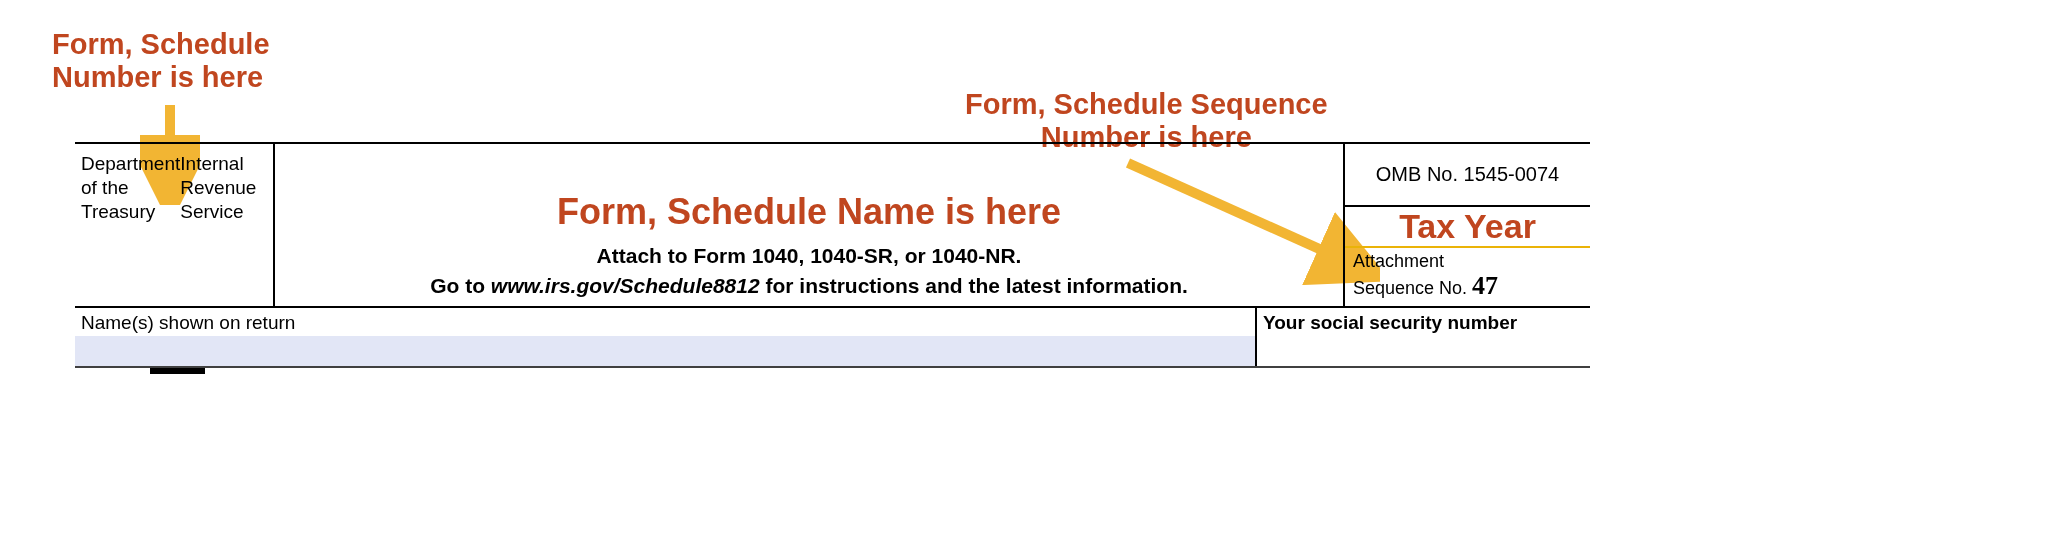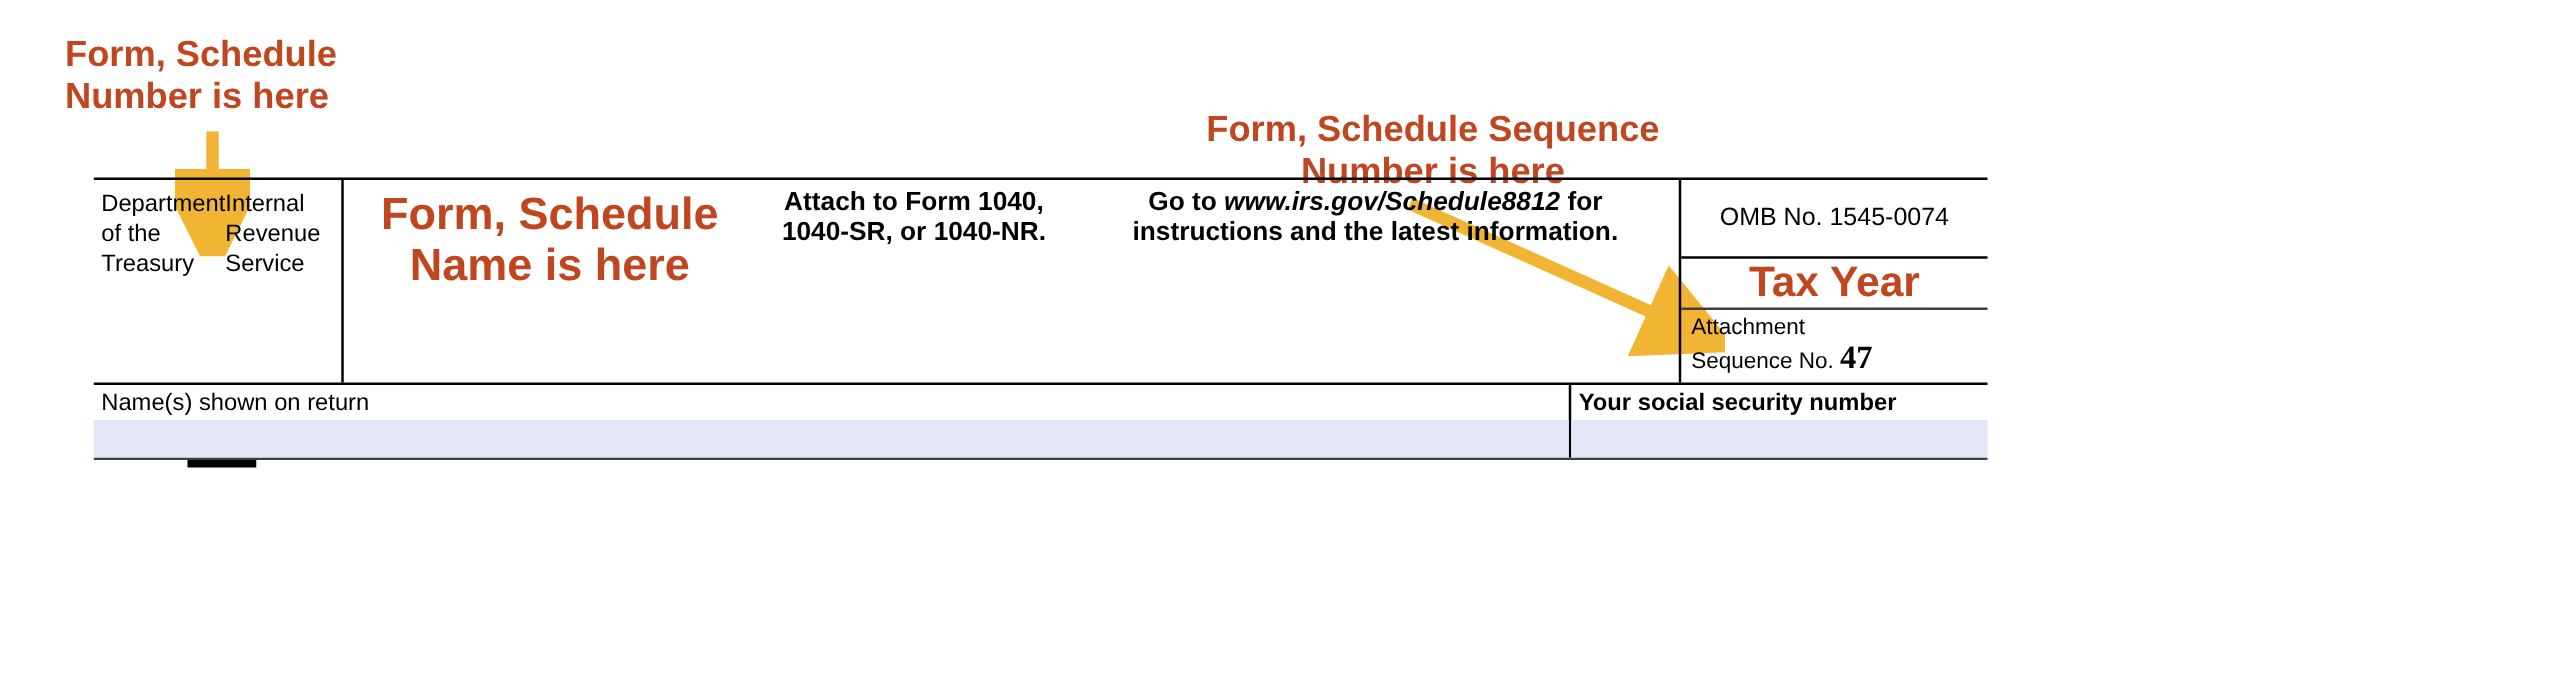--- a/index.html
+++ b/index.html
@@ -58,40 +58,40 @@
     justify-content: flex-end;
     font-size: 19px;
     line-height: 1.25;
   }
   .row1 .col-center {
     flex: 1;
     padding: 6px 10px 8px 10px;
     text-align: center;
     border-right: 2px solid #000;
     display: flex;
-    flex-direction: row;
+    flex-direction: column;
     justify-content: flex-end;
     gap: 6px;
   }
   .row1 .col-right {
     width: 245px;
     min-width: 245px;
     box-sizing: border-box;
     display: flex;
     flex-direction: column;
   }
   .col-right .omb {
     border-bottom: 2px solid #000;
     text-align: center;
     font-size: 20px;
     padding: 19px 4px;
   }
   .col-right .year-slot {
     flex: 1;
-    border-bottom: 2px solid #404040;
+    border-bottom: 2px solid #eab308;
     display: flex;
     align-items: center;
     justify-content: center;
   }
   .col-right .attach {
     padding: 4px 8px 6px 8px;
     font-size: 18px;
     line-height: 1.1;
   }
   .col-right .attach .seq-no {
@@ -118,21 +118,20 @@
   .row2 .name-col {
     flex: 1;
     border-right: 2px solid #000;
     display: flex;
     flex-direction: column;
   }
   .row2 .ssn-col {
     width: 333px;
     min-width: 333px;
     display: flex;
-    flex-direction: column;
   }
   .row2 .label {
     font-size: 19px;
     padding: 4px 6px 2px 6px;
   }
   .row2 .ssn-col .label { font-weight: 700; }
   .row2 .input-band {
     height: 30px;
     background: #e2e6f6;
   }

